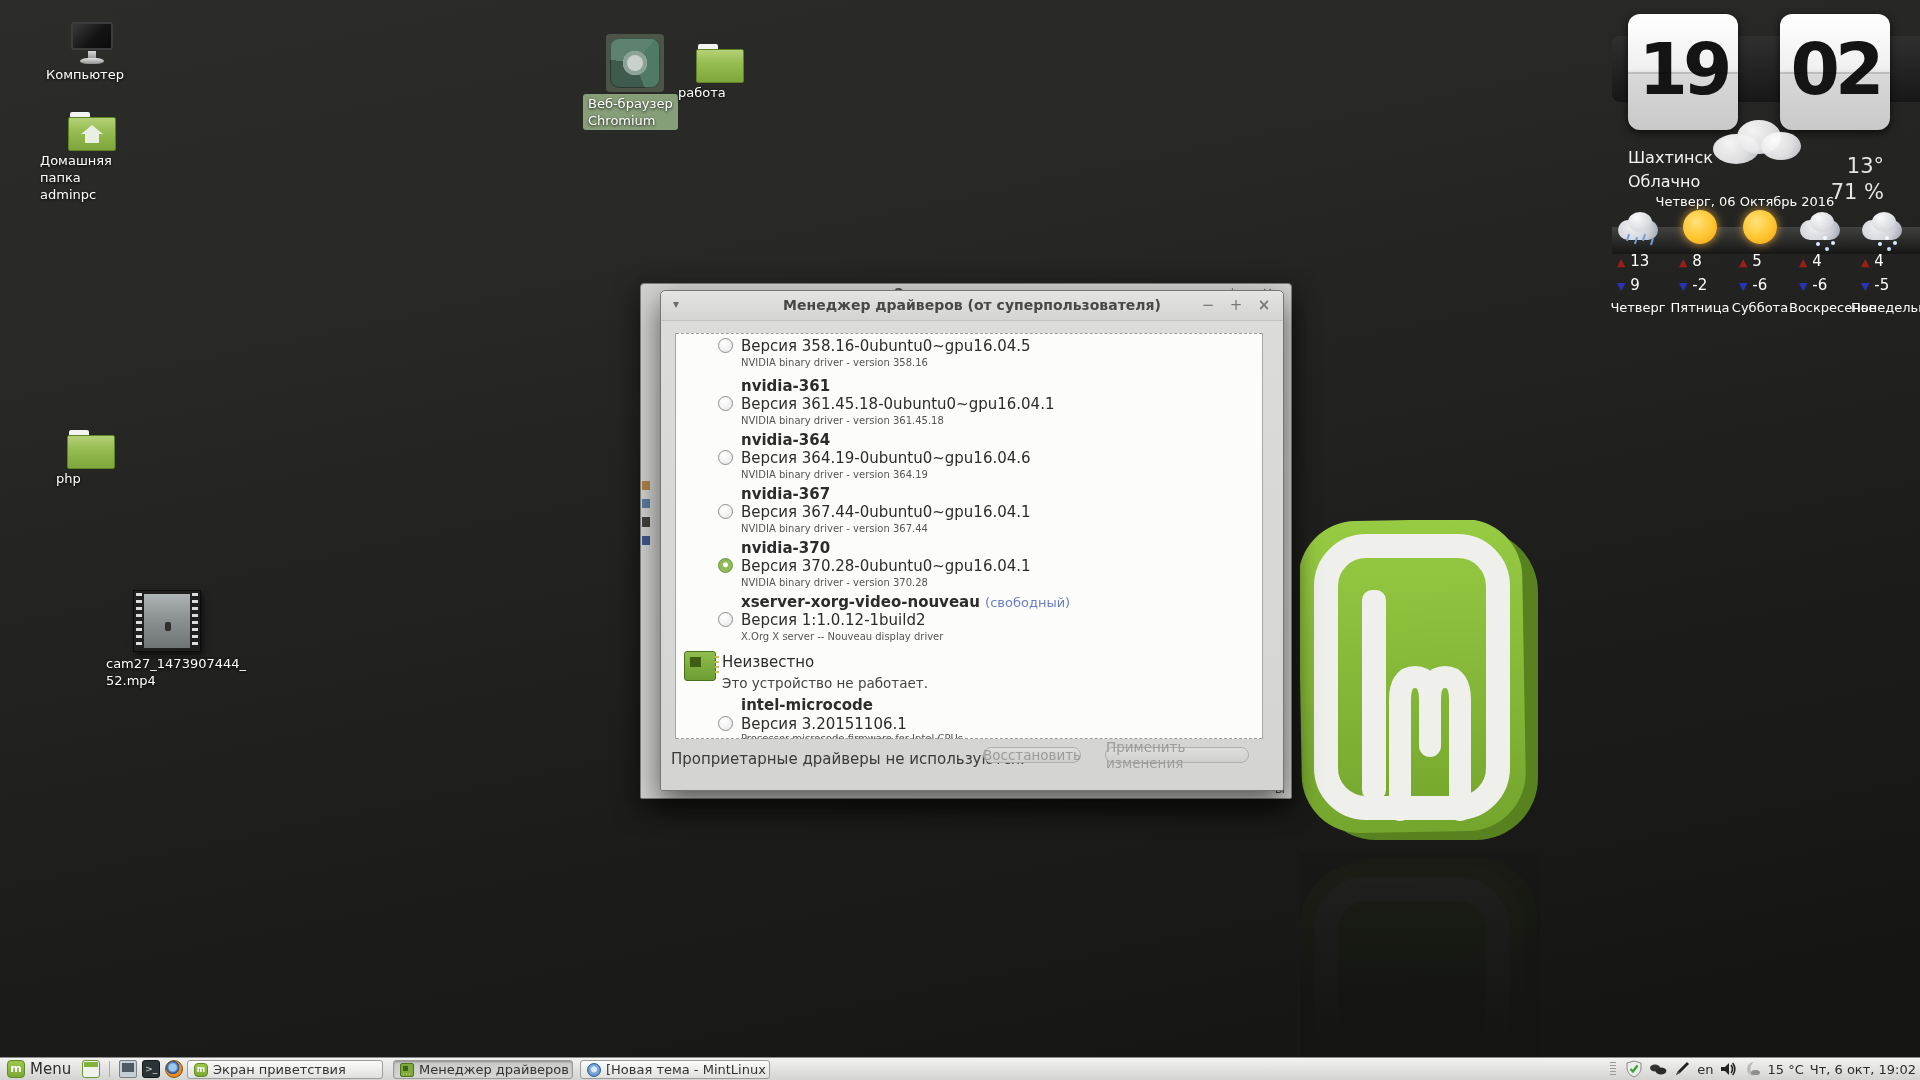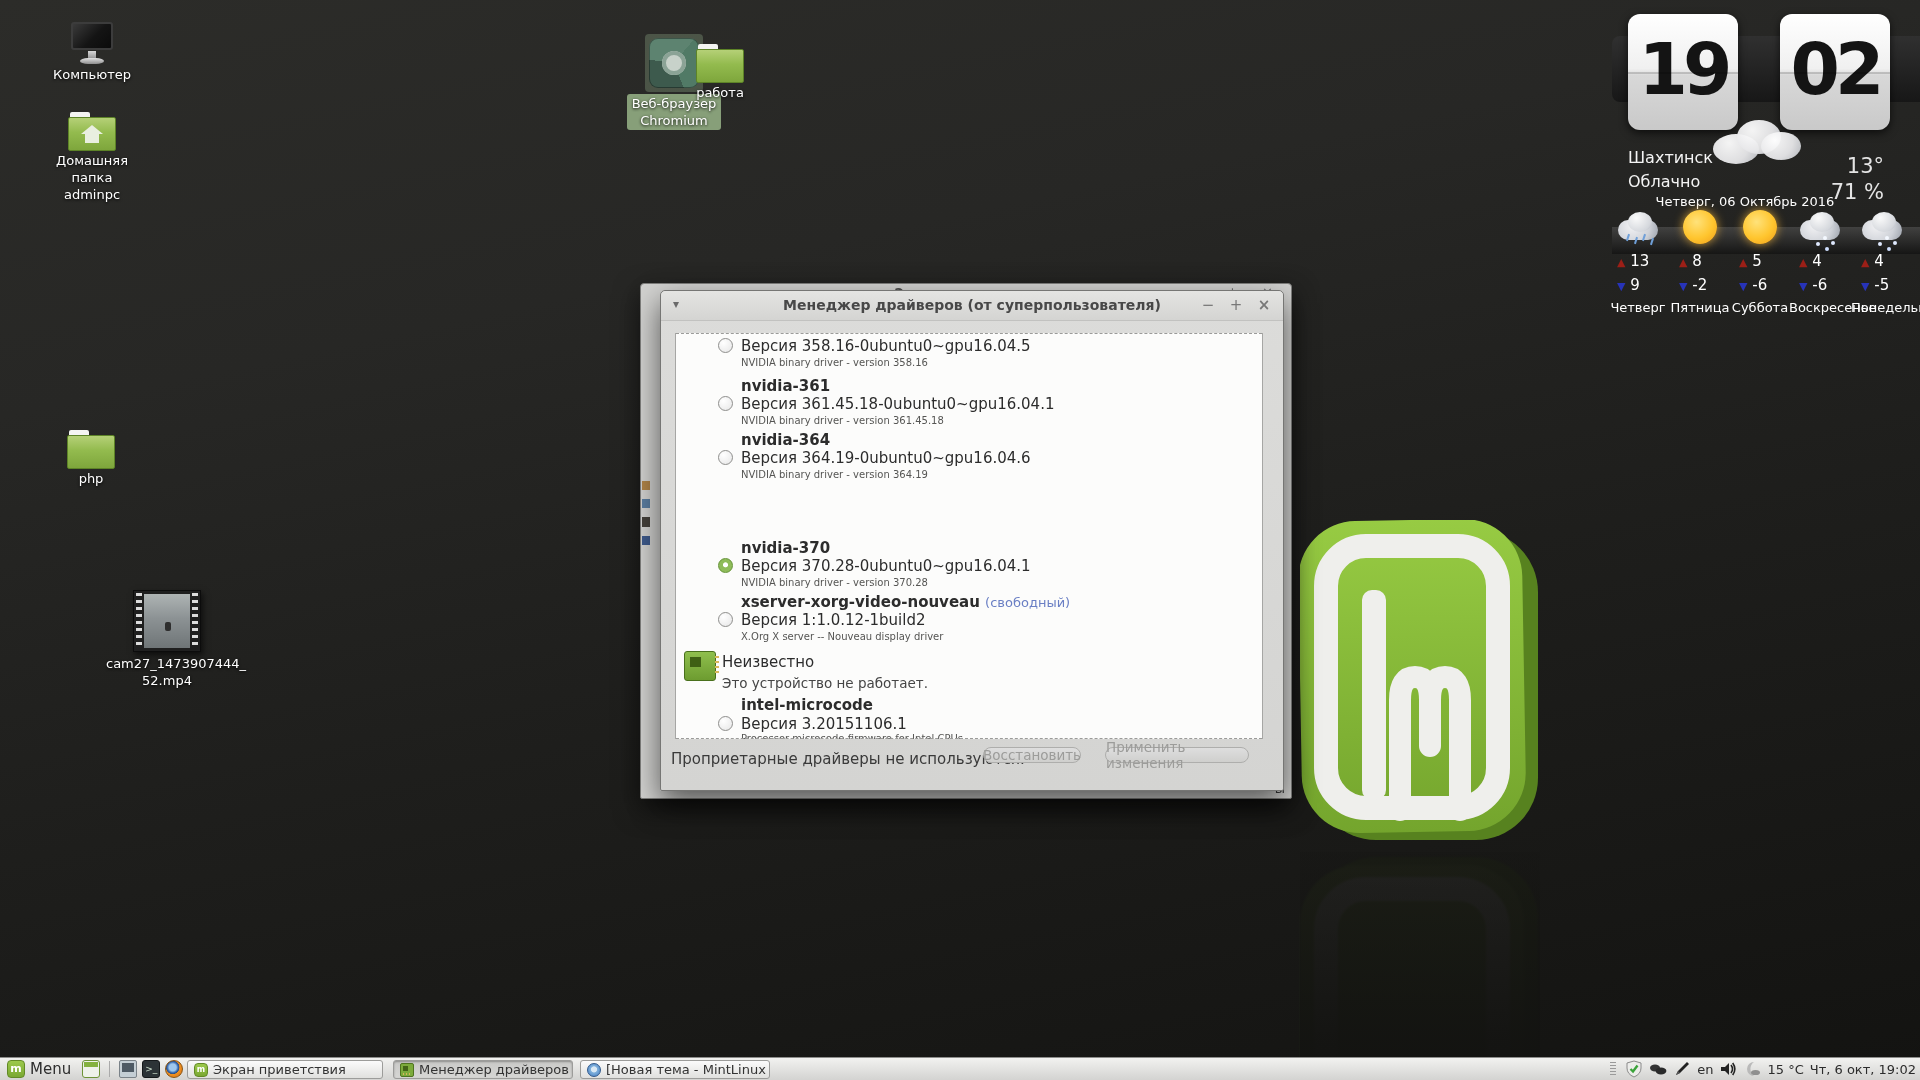--- a/index.html
+++ b/index.html
@@ -12,21 +12,21 @@
   .abs { position:absolute; }
 
   
   .mint-logo { left:1300px; top:520px; width:240px; height:325px; z-index:1; }
   .mint-reflect { left:1300px; top:852px; width:240px; height:230px; z-index:1;
     transform:scaleY(-1); opacity:.16; filter:brightness(.45) blur(1px); overflow:hidden; }
   .reflect-fade { left:1300px; top:852px; width:240px; height:235px; z-index:1;
     background:linear-gradient(180deg,rgba(20,20,18,.25) 0%,rgba(19,19,17,.92) 80%,#131311 100%); }
 
   
-  .dicon { z-index:2; text-align:center; cursor:default; }
+  .dicon { z-index:2; cursor:default; }
   .dicon .lbl { font-size:13px; color:#fff; text-shadow:0 1px 3px rgba(0,0,0,.95); line-height:17px; }
   .icon-center { display:flex; justify-content:center; }
   .sel-icon { background:rgba(150,178,140,.32); border-radius:4px; padding:4px; }
   .sel-lbl  { background:rgba(148,175,133,.88); border-radius:3px; padding:1px 5px; display:inline-block; }
   
   .monitor { width:46px; height:46px; position:relative; }
   .monitor .scr { position:absolute; left:2px; top:2px; width:42px; height:28px; background:linear-gradient(135deg,#3a3a3a 0%,#141414 55%,#0b0b0b 100%); border:2px solid #3c3c3c; border-radius:3px; }
   .monitor .neck { position:absolute; left:19px; top:31px; width:8px; height:7px; background:linear-gradient(#d8d8d8,#9a9a9a); }
   .monitor .base { position:absolute; left:11px; top:38px; width:24px; height:6px; background:linear-gradient(#e2e2e2,#8f8f8f); border-radius:40%/60%; }
   
@@ -216,21 +216,21 @@
     <div class="home">
           <div class="roof"></div>
           <div class="walls"></div>
         </div>
   </div>
     </div>
   <div class="lbl">Домашняя папка</div>
   <div class="lbl">adminpc</div>
 </div>
 
-<div class="abs dicon" style="left:622px;top:34px;width:104px;">
+<div class="abs dicon" style="left:583px;top:34px;width:104px;">
   <div class="icon-center">
       <div class="sel-icon">
         <div class="chromium-big">
           <div class="c1"></div>
         </div>
       </div>
     </div>
   <div style="margin-top:2px;"><span class="sel-lbl">
     <span class="lbl" style="display:block;">Веб-браузер</span>
     <span class="lbl" style="display:block;">Chromium</span>
@@ -379,20 +379,26 @@
       <div class="d-desc">NVIDIA binary driver - version 361.45.18</div>
     </div>
 
     <div class="drow" style="top:98px;">
       <div class="d-name">nvidia-364</div>
       <div class="radio"></div>
       <div class="d-ver">Версия 364.19-0ubuntu0~gpu16.04.6</div>
       <div class="d-desc">NVIDIA binary driver - version 364.19</div>
     </div>
 
+    <div class="drow" style="top:152px;">
+      <div class="d-name">nvidia-367</div>
+      <div class="radio"></div>
+      <div class="d-ver">Версия 367.44-0ubuntu0~gpu16.04.1</div>
+      <div class="d-desc">NVIDIA binary driver - version 367.44</div>
+    </div>
 
     <div class="drow" style="top:206px;">
       <div class="d-name">nvidia-370</div>
       <div class="radio on"></div>
       <div class="d-ver">Версия 370.28-0ubuntu0~gpu16.04.1</div>
       <div class="d-desc">NVIDIA binary driver - version 370.28</div>
     </div>
 
     <div class="drow" style="top:260px;padding-left:47px;">
       <div class="d-name"><span>xserver-xorg-video-nouveau</span>

